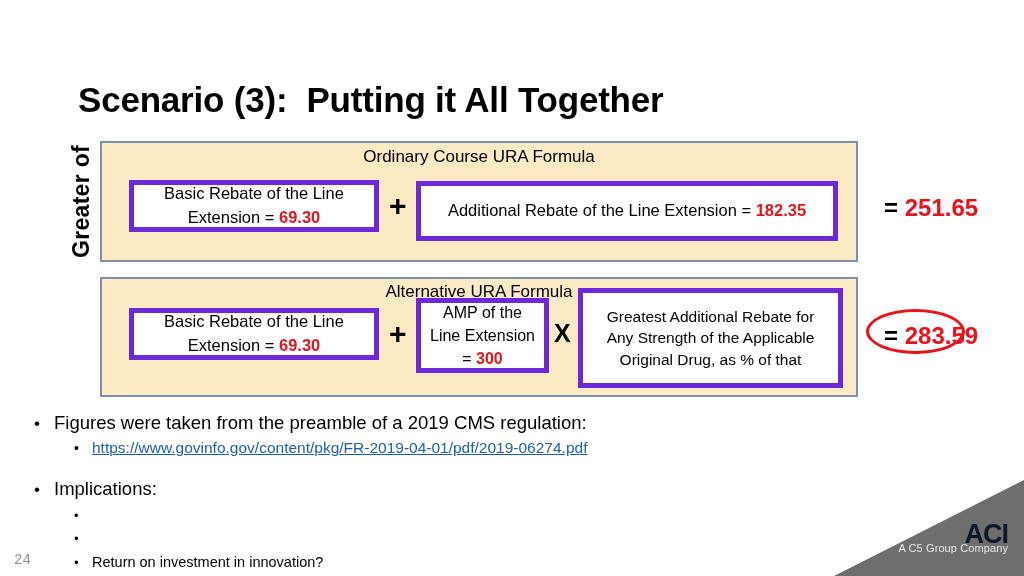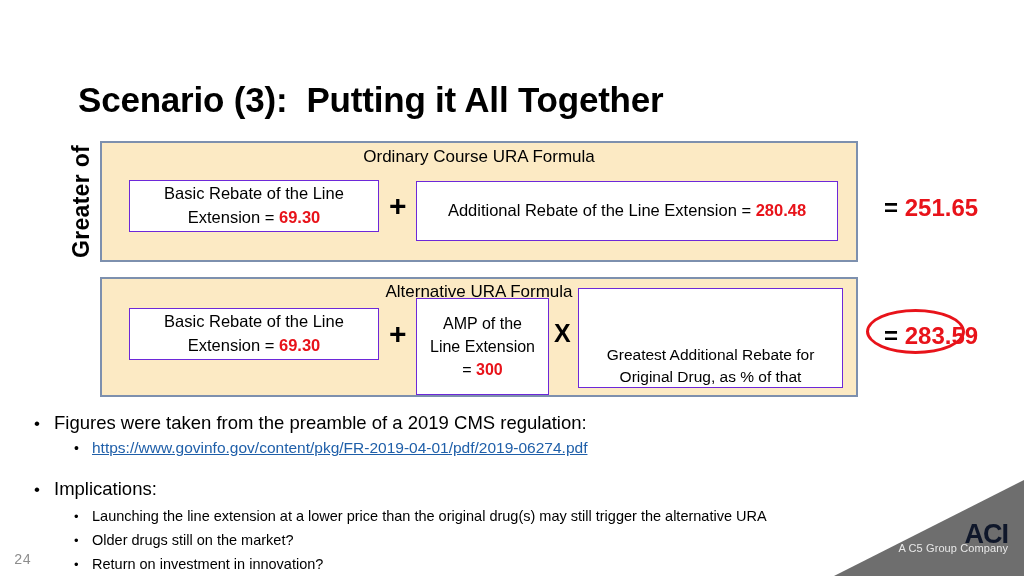--- a/index.html
+++ b/index.html
@@ -72,42 +72,42 @@
     color: #000000;
   }
   #panel-alternative .panel-heading {
     top: 3px;
   }
 
   
   .inner-box {
     position: absolute;
     background: #ffffff;
-    border: 1px solid #6d28d9;
+    border: 5px solid #6d28d9;
     box-sizing: border-box;
     display: flex;
     flex-direction: column;
     align-items: center;
     justify-content: center;
     text-align: center;
     font-size: 16.5px;
     line-height: 1.45;
     font-family: "Liberation Sans", sans-serif;
   }
   .inner-box .ln { display: block; white-space: nowrap; }
   .val { color: #E8131A; font-weight: bold; }
 
   
   #box-basic-1 { left: 129px; top: 180px; width: 250px; height: 52px; }
   #box-additional { left: 416px; top: 181px; width: 422px; height: 60px; }
 
   
   #box-basic-2 { left: 129px; top: 308px; width: 250px; height: 52px; }
-  #box-amp      { left: 416px; top: 298px; width: 133px; height: 97px; font-size: 16px; }
-  #box-greatest { left: 578px; top: 288px; width: 265px; height: 100px; font-size: 15.5px; line-height: 1.38; justify-content: flex-end; }
+  #box-amp      { left: 416px; top: 298px; width: 133px; height: 75px; font-size: 16px; }
+  #box-greatest { left: 578px; top: 288px; width: 265px; height: 100px; font-size: 15.5px; line-height: 1.38; }
 
   
   .operator {
     position: absolute;
     font-weight: bold;
     font-family: "Liberation Sans", sans-serif;
     color: #000;
   }
   #op-plus-1 { left: 389px; top: 189px; font-size: 30px; }
   #op-plus-2 { left: 389px; top: 317px; font-size: 30px; }
@@ -218,21 +218,21 @@
 </div>
 
 <div id="box-basic-1" class="inner-box">
   <span class="ln">Basic Rebate of the Line</span>
   <span class="ln"><span>Extension = </span><span class="val">69.30</span></span>
 </div>
 
 <div id="op-plus-1" class="operator">+</div>
 
 <div id="box-additional" class="inner-box">
-  <span class="ln"><span>Additional Rebate of the Line Extension = </span><span class="val">280.48</span></span>
+  <span class="ln"><span>Additional Rebate of the Line Extension = </span><span class="val">182.35</span></span>
 </div>
 
 <div id="result-ordinary" class="result">
   <span class="eq">= </span><span class="num">251.65</span>
 </div>
 
 <div id="panel-alternative" class="formula-panel">
   <div class="panel-heading">Alternative URA Formula</div>
 </div>
 
@@ -246,20 +246,21 @@
 <div id="box-amp" class="inner-box">
   <span class="ln">AMP of the</span>
   <span class="ln">Line Extension</span>
   <span class="ln"><span>= </span><span class="val">300</span></span>
 </div>
 
 <div id="op-times" class="operator">X</div>
 
 <div id="box-greatest" class="inner-box">
   <span class="ln">Greatest Additional Rebate for</span>
+  <span class="ln">Any Strength of the Applicable</span>
   <span class="ln">Original Drug, as % of that</span>
 </div>
 
 <div id="ellipse-highlight"></div>
 
 <div id="result-alternative" class="result">
   <span class="eq">= </span><span class="num">283.59</span>
 </div>
 
 <div id="bullets">
@@ -274,26 +275,24 @@
     <span class="txt link">https://www.govinfo.gov/content/pkg/FR-2019-04-01/pdf/2019-06274.pdf</span>
   </div>
 
   <div class="bullet lvl1" id="bullet-implications">
     <span class="dot">•</span>
     <span class="txt">Implications:</span>
   </div>
 
   <div class="bullet lvl2b">
     <span class="dot">•</span>
-    <span class="txt">Launching the line extension at a lower price than the original drug(s) may still trigger the alternative URA</span>
   </div>
 
   <div class="bullet lvl2b">
     <span class="dot">•</span>
-    <span class="txt">Older drugs still on the market?</span>
   </div>
 
   <div class="bullet lvl2b">
     <span class="dot">•</span>
     <span class="txt">Return on investment in innovation?</span>
   </div>
 
 </div>
 
 <div id="slide-number">24</div>

